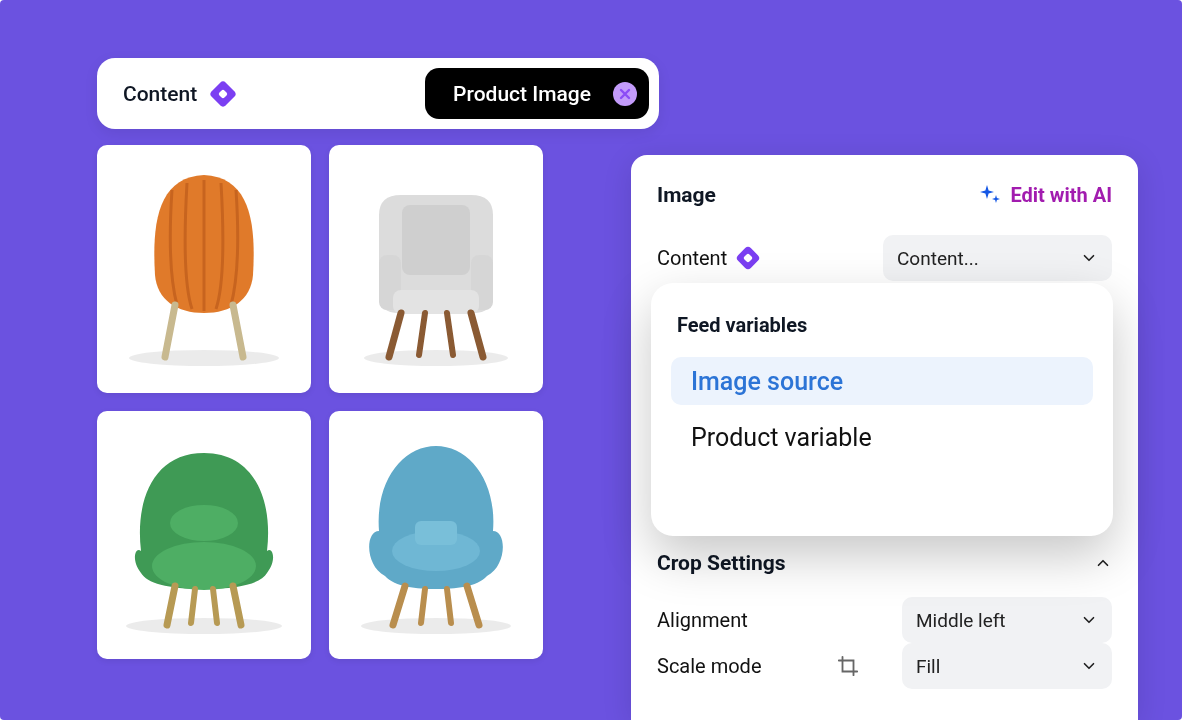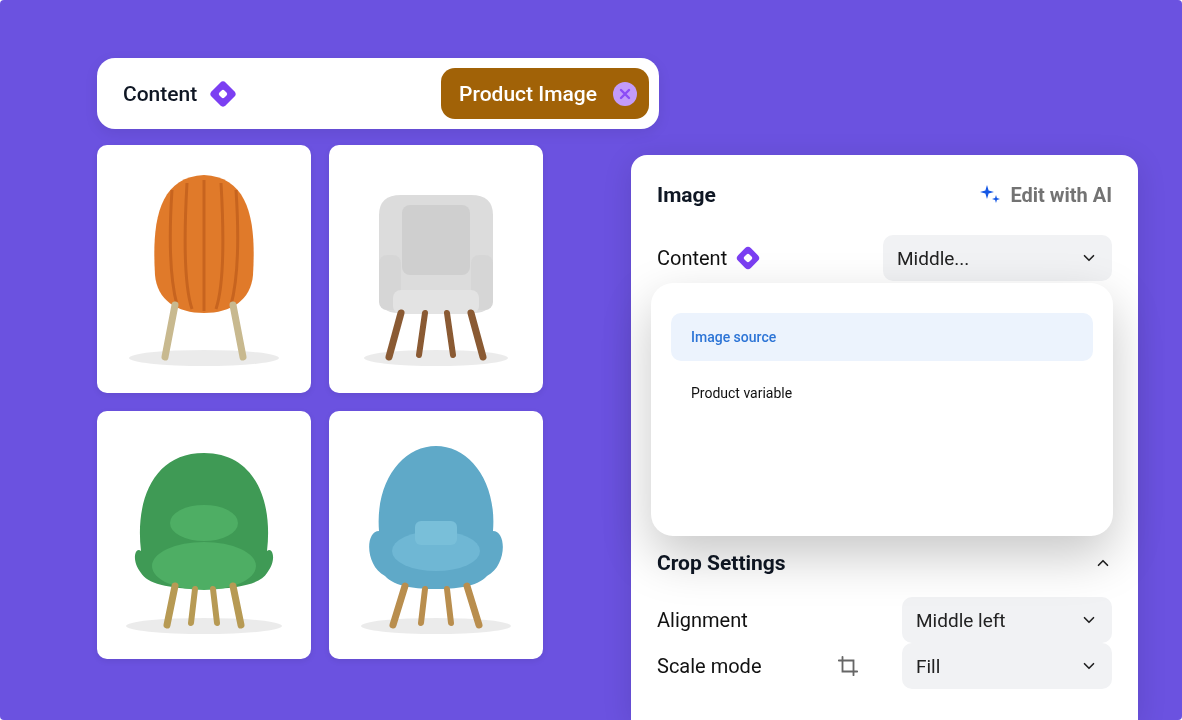--- a/index.html
+++ b/index.html
@@ -35,26 +35,26 @@
     transform: rotate(45deg);
     border-radius: 4px;
   }
   .mini-diamond::after {
     content: ""; position: absolute; left: 50%; top: 50%;
     width: 7px; height: 7px; background: #fff; border-radius: 2px;
     transform: translate(-50%,-50%) rotate(45deg);
   }
   .chip {
     margin-left: auto;
-    background: #a16207;
+    background: #000000;
     border-radius: 14px;
     height: 51px;
     display: flex; align-items: center;
-    padding: 0 12px 0 18px;
-    gap: 16px;
+    padding: 0 12px 0 28px;
+    gap: 22px;
   }
   .chip-text { color: #fff; font-size: 21px; font-weight: 500; }
   .chip-close {
     width: 24px; height: 24px; border-radius: 50%;
     background: #C39BFA;
     display: flex; align-items: center; justify-content: center;
     color: #7C3AED; font-weight: 700; font-size: 14px;
   }
   .chip-close svg { display:block; }
 
@@ -81,21 +81,21 @@
     position: absolute;
     top: 155px; left: 631px;
     width: 507px; height: 565px;
     background: #fff;
     border-radius: 16px 16px 0 0;
     box-shadow: 0 6px 30px rgba(0,0,0,.12);
     padding: 28px 26px 0 26px;
   }
   .panel-header { display: flex; align-items: center; justify-content: space-between; margin-bottom: 28px; text-align: center; }
   .panel-title { font-size: 21px; font-weight: 700; color: #0f1724; }
-  .ai-link { display: flex; align-items: center; gap: 8px; color: #737373; font-weight: 700; font-size: 20px; cursor: pointer; }
+  .ai-link { display: flex; align-items: center; gap: 8px; color: #a21caf; font-weight: 700; font-size: 20px; cursor: pointer; }
   .ai-link svg { flex: 0 0 auto; }
 
   .row { display: flex; align-items: center; gap: 12px; margin-bottom: 24px; }
   .row-label { font-size: 20px; color: #111; font-weight: 400; flex: 0 0 auto; width: 150px; display:flex;align-items:center;gap:10px;}
   .select {
     margin-left: auto;
     width: 229px; height: 46px;
     background: #F1F2F4;
     border-radius: 10px;
     display: flex; align-items: center;
@@ -118,21 +118,21 @@
     width: 462px; height: 253px;
     background: #fff;
     border-radius: 22px;
     box-shadow: 0 20px 50px rgba(0,0,0,.22);
     padding: 30px 20px 14px 20px;
   }
   .dropdown-title { font-size: 20px; font-weight: 700; color:#0f1724; margin: 0 0 20px 6px; }
   .dropdown-item {
     height: 48px; border-radius: 10px;
     display:flex; align-items:center; padding: 0 20px;
-    font-size: 14px; color:#111; cursor:pointer;
+    font-size: 25px; color:#111; cursor:pointer;
     margin-bottom: 8px;
   }
   .dropdown-item.selected { background: #ECF3FD; color: #2C74D6; font-weight: 500; }
 
   .chev { width: 18px; height: 18px; }
 </style>
 </head>
 <body>
 
 <div class="canvas">
@@ -219,21 +219,21 @@
         <span>Edit with AI</span>
       </div>
     </div>
 
     <div class="row">
       <div class="row-label">
         <span>Content</span>
         <span class="mini-diamond" style="width:18px;height:18px"></span>
       </div>
       <div class="select">
-        <span>Middle...</span>
+        <span>Content...</span>
         <svg class="chev" viewBox="0 0 24 24">
             <path d="M6 9l6 6 6-6" fill="none" stroke="#222" stroke-width="2.2" stroke-linecap="round" stroke-linejoin="round"></path>
           </svg>
       </div>
     </div>
 
     <div class="section-title-row">
       <div class="section-title">Crop Settings</div>
       <svg class="chev" viewBox="0 0 24 24">
           <path d="M6 15l6-6 6 6" fill="none" stroke="#222" stroke-width="2.2" stroke-linecap="round" stroke-linejoin="round"></path>
@@ -262,20 +262,21 @@
       <div class="select" style="width:210px">
         <span>Fill</span>
         <svg class="chev" viewBox="0 0 24 24">
             <path d="M6 9l6 6 6-6" fill="none" stroke="#222" stroke-width="2.2" stroke-linecap="round" stroke-linejoin="round"></path>
           </svg>
       </div>
     </div>
   </div>
 
   <div class="dropdown">
+    <div class="dropdown-title">Feed variables</div>
     <div class="dropdown-item selected">
       <span>Image source</span>
     </div>
     <div class="dropdown-item">
       <span>Product variable</span>
     </div>
   </div>
 
 </div>
 

